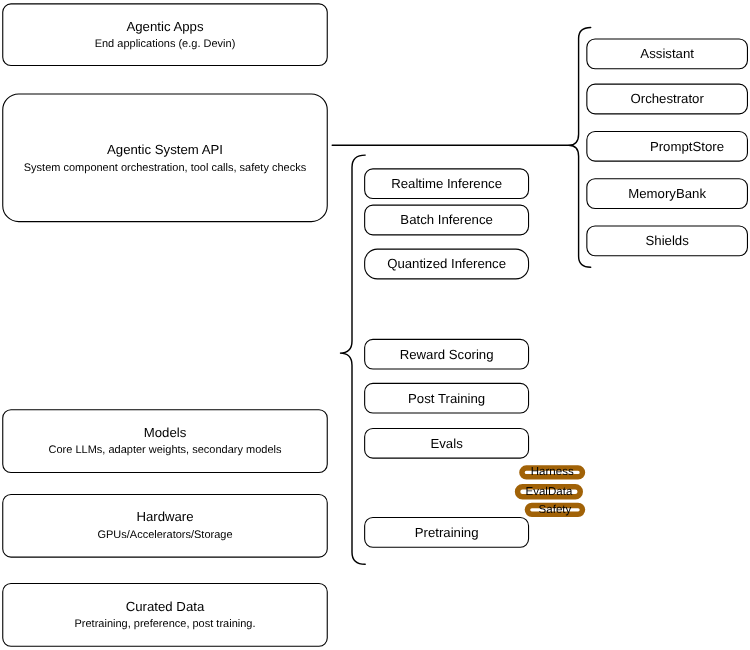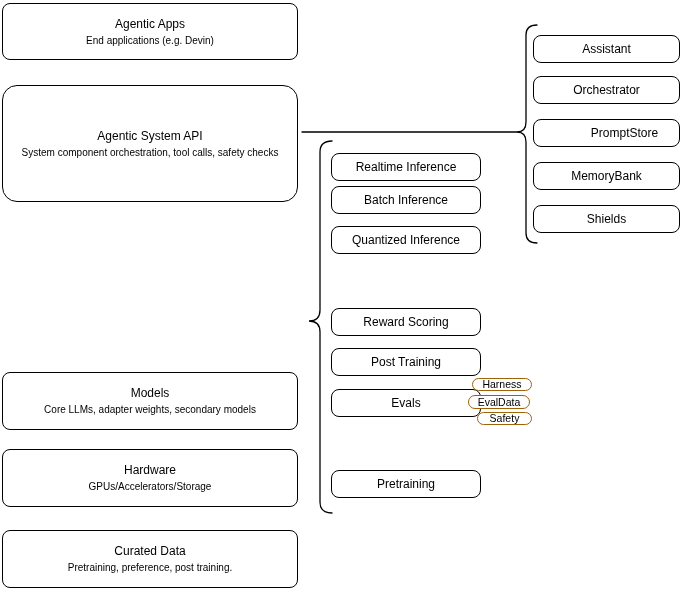--- a/index.html
+++ b/index.html
@@ -12,23 +12,23 @@
   .node .title{font-size:12px;line-height:14px;white-space:nowrap;}
   .node .subtitle{font-size:10px;line-height:12px;white-space:nowrap;}
 
   .lbox{left:2px;width:296px;border-radius:8px;}
   .lbox.bigr{border-radius:26px;}
 
   .mbox{left:331px;width:150px;height:28px;border-radius:8px;}
   .rbox{left:533px;width:147px;height:28px;border-radius:8px;}
   .mbox .label,.rbox .label{font-size:12px;line-height:13px;white-space:nowrap;}
 
-  .pill{position:absolute;box-sizing:border-box;background:#fff;border:1px solid #a16207;
+  .pill{position:absolute;box-sizing:border-box;background:#fff;border:5px solid #a16207;
         border-radius:8px;display:flex;align-items:center;justify-content:center;
-        font-size:10.5px;line-height:11px;white-space:nowrap;z-index:5;}
+        font-size:10.5px;line-height:11px;white-space:nowrap;z-index:5;margin-top:45px;}
 
   svg.overlay{position:absolute;left:0;top:0;width:682px;height:591px;pointer-events:none;}
   svg.overlay path, svg.overlay line{stroke:#000;stroke-width:1.3;fill:none;stroke-linecap:round;}
 </style>
 </head>
 <body>
 
 <div class="canvas">
 
   <div class="node lbox" style="top:3px;height:57px;">
@@ -62,21 +62,21 @@
     <path d="M537 25 Q526 25 526 35 L526 122 Q526 132 517 132 Q526 132 526 142 L526 233 Q526 243 537 243"></path>
     <path d="M332 141 Q320 141 320 152 L320 310 Q320 321 309 321 Q320 321 320 332 L320 502 Q320 513 332 513"></path>
   </svg>
 
   <div class="node mbox" style="top:153px;">
     <div class="label">Realtime Inference</div>
   </div>
   <div class="node mbox" style="top:186px;">
     <div class="label">Batch Inference</div>
   </div>
-  <div class="node mbox" style="top:226px;">
+  <div class="node mbox" style="top:226px;border-radius:12px;">
     <div class="label">Quantized Inference</div>
   </div>
   <div class="node mbox" style="top:308px;">
     <div class="label">Reward Scoring</div>
   </div>
   <div class="node mbox" style="top:348px;">
     <div class="label">Post Training</div>
   </div>
   <div class="node mbox" style="top:389px;">
     <div class="label">Evals</div>

